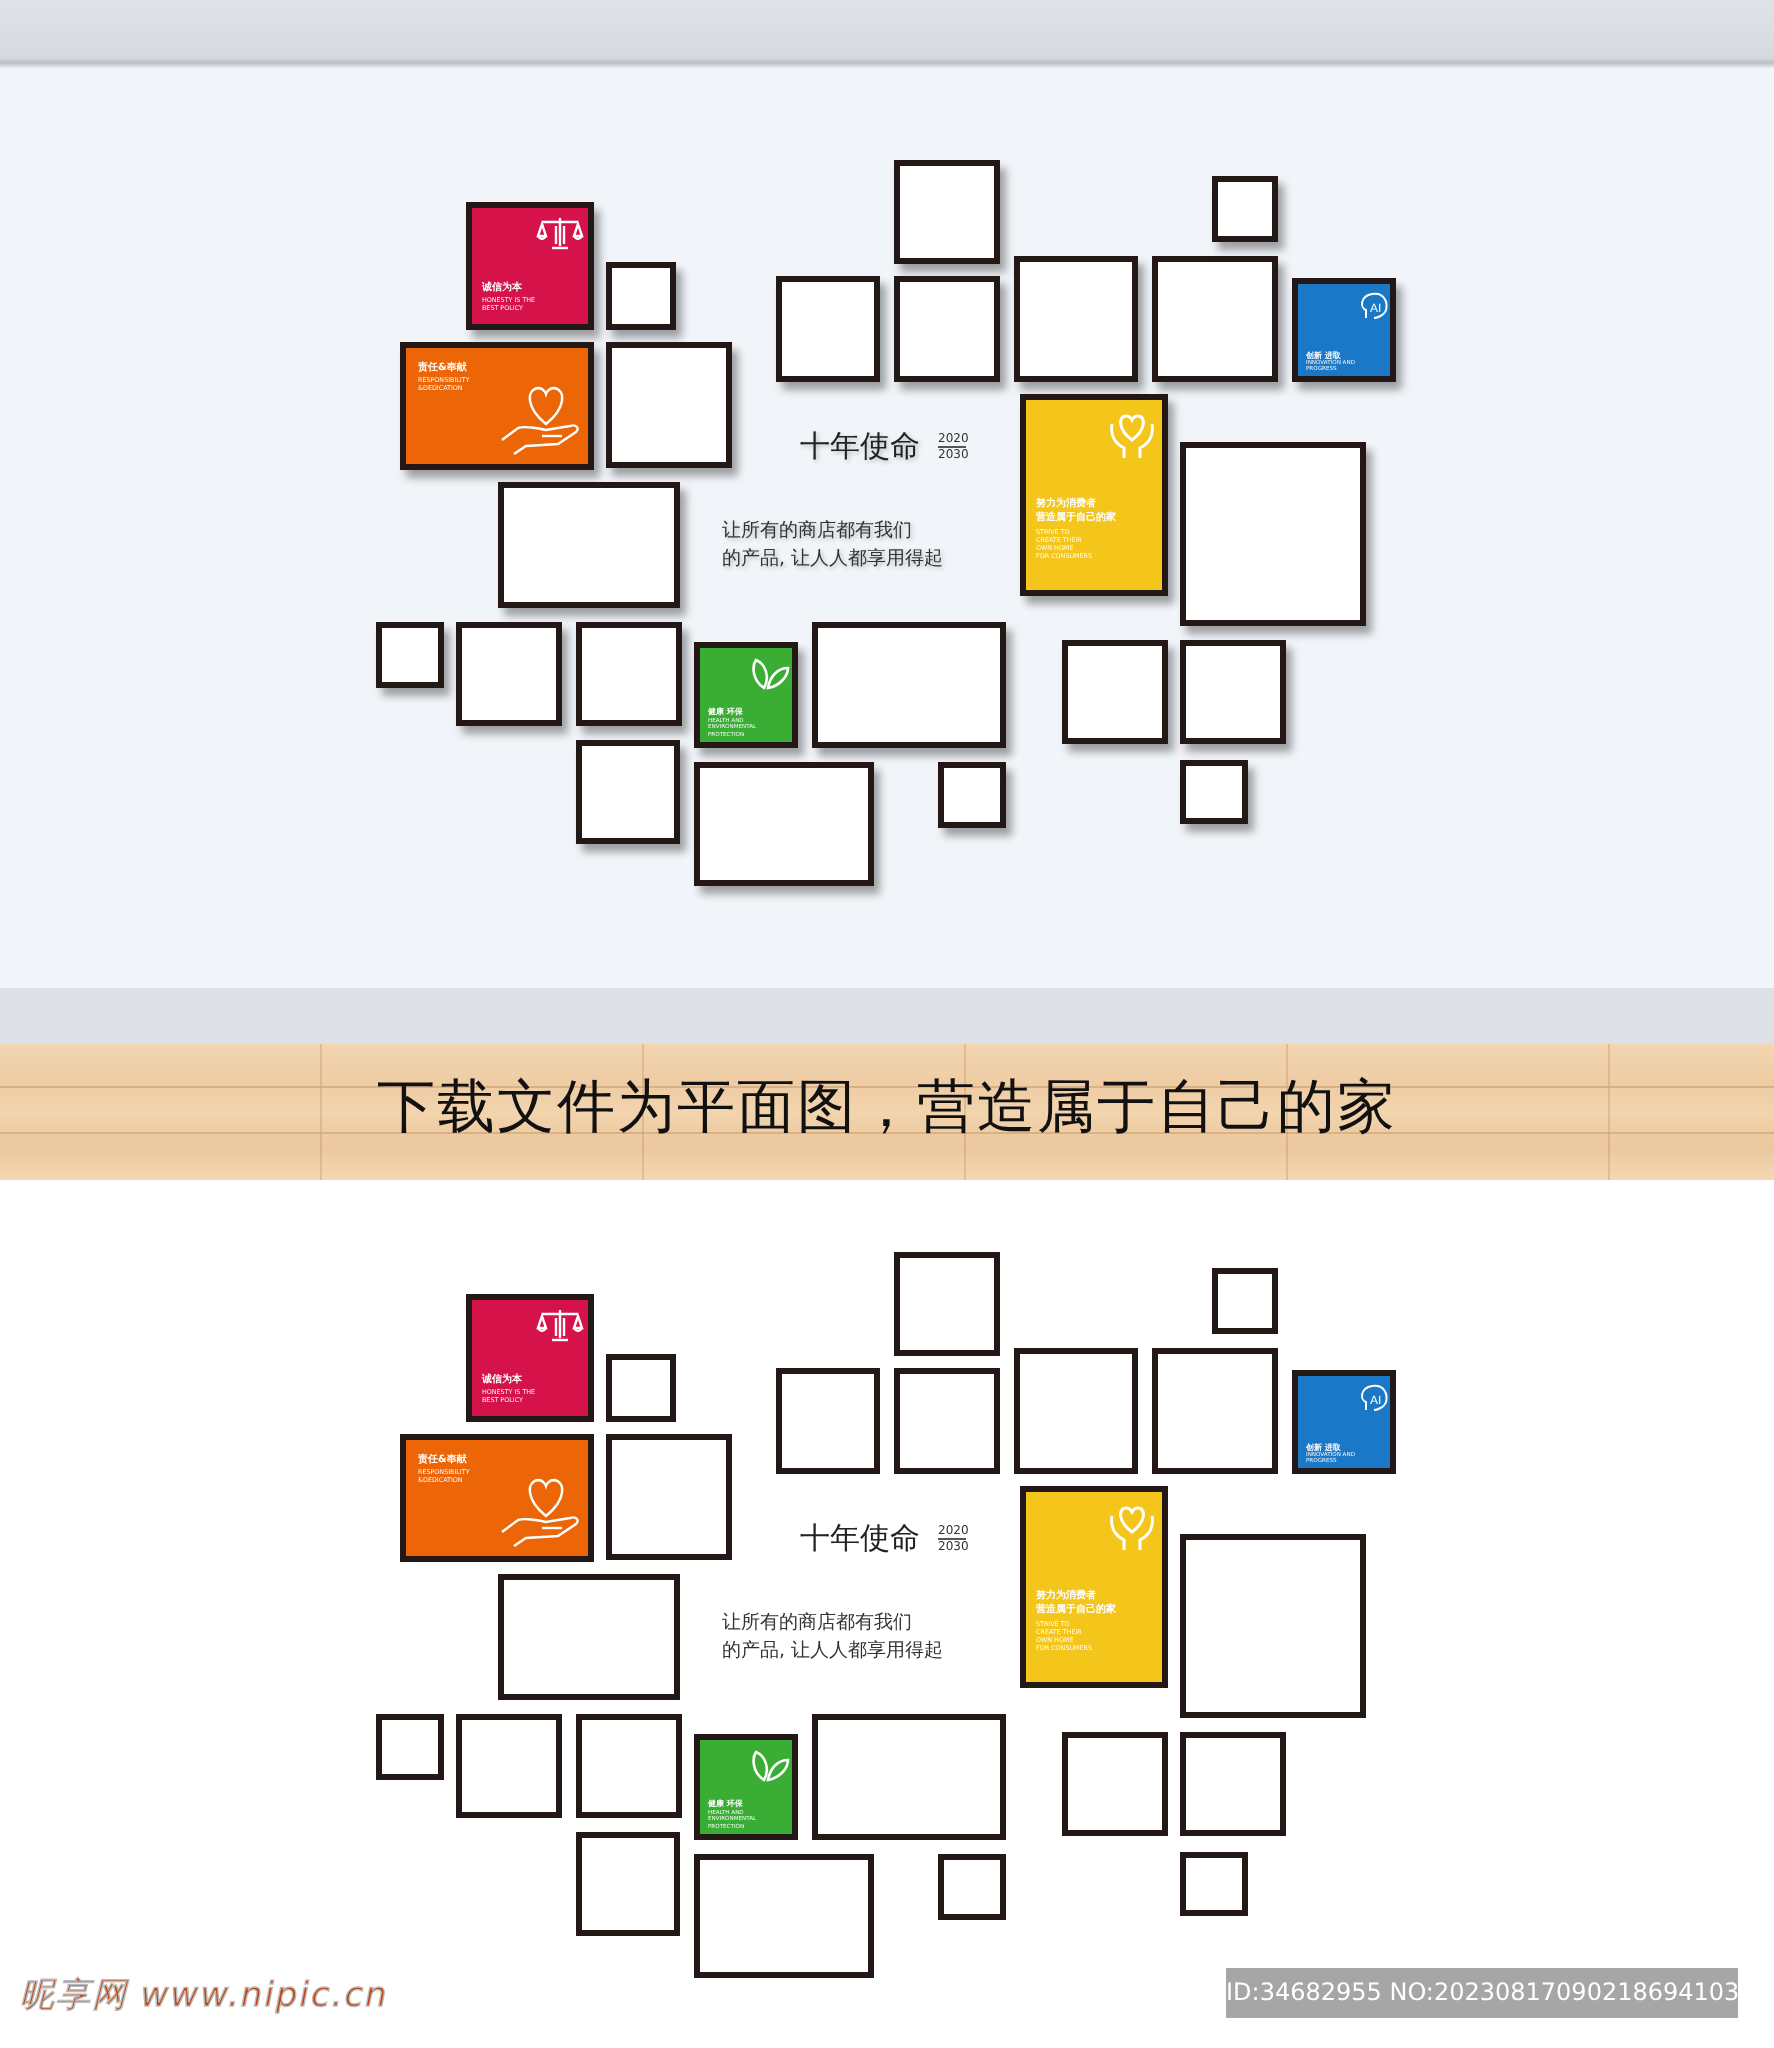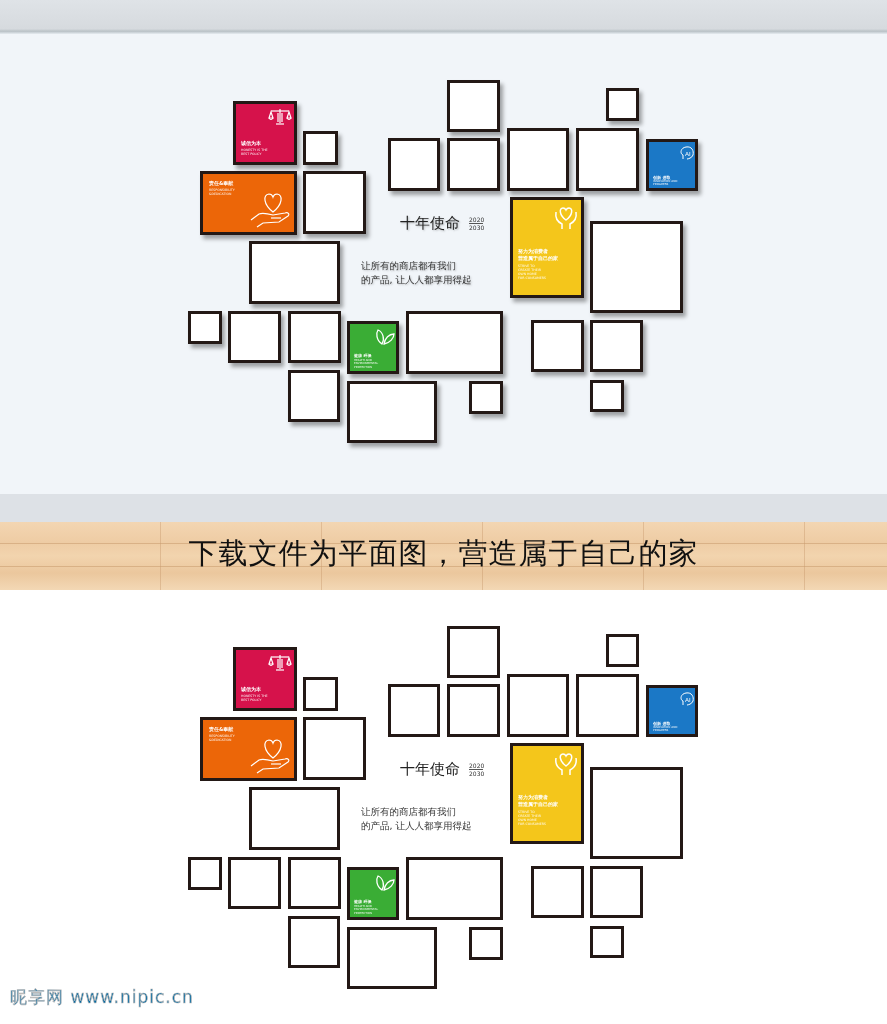--- a/index.html
+++ b/index.html
@@ -28,22 +28,22 @@
   .panel .cn { position: absolute; font-size: 5px; font-weight: bold; white-space: nowrap; }
   .panel .en { position: absolute; font-size: 3.2px; line-height: 4px; white-space: pre; opacity: 0.95; }
   .panel svg { position: absolute; }
 
   .mission-title { position: absolute; font-size: 15px; color: #222; white-space: nowrap; }
   .years { position: absolute; font-size: 6px; line-height: 7px; color: #333; }
   .years .rule { display:block; width: 14px; height: 1px; background:#555; margin: 0; }
   .mission-line { position: absolute; font-size: 9.5px; color: #333; white-space: nowrap; line-height: 13px; }
   .group.shadowed .mission-title, .group.shadowed .mission-line { text-shadow: 1px 1px 2px rgba(0,0,0,0.25); }
 
-  .watermark-logo { position: absolute; left: 10px; top: 986px; font-size: 17px; color: #0369a1;
-    -webkit-text-stroke: 0.7px #bbb; letter-spacing: 1px; white-space: nowrap; }
+  .watermark-logo { position: absolute; left: 10px; top: 986px; font-size: 17px; color: #c2410c;
+    -webkit-text-stroke: 0.7px #bbb; font-style: italic; letter-spacing: 1px; white-space: nowrap; }
   .watermark-id { position: absolute; left: 613px; top: 984px; width: 256px; height: 25px;
     background: #a6a6a6; color: #fff; font-size: 12px; line-height: 25px; text-align: center; white-space: nowrap; }
 </style>
 </head>
 <body>
 
 <div class="stage">
 
   <div class="ceiling"></div>
   <div class="wall"></div>
@@ -244,13 +244,14 @@
         <div class="frame" style="left: 228px; top: 311px; width: 53px; height: 52px;"></div>
         <div class="frame" style="left: 288px; top: 311px; width: 53px; height: 52px;"></div>
         <div class="frame" style="left: 288px; top: 370px; width: 52px; height: 52px;"></div>
         <div class="frame" style="left: 406px; top: 311px; width: 97px; height: 63px;"></div>
         <div class="frame" style="left: 469px; top: 381px; width: 34px; height: 33px;"></div>
         <div class="frame" style="left: 347px; top: 381px; width: 90px; height: 62px;"></div>
       </div>
 </div>
 
   <div class="watermark-logo">昵享网 www.nipic.cn</div>
+  <div class="watermark-id">ID:34682955 NO:20230817090218694103</div>
 </div>
 
 </body></html>

